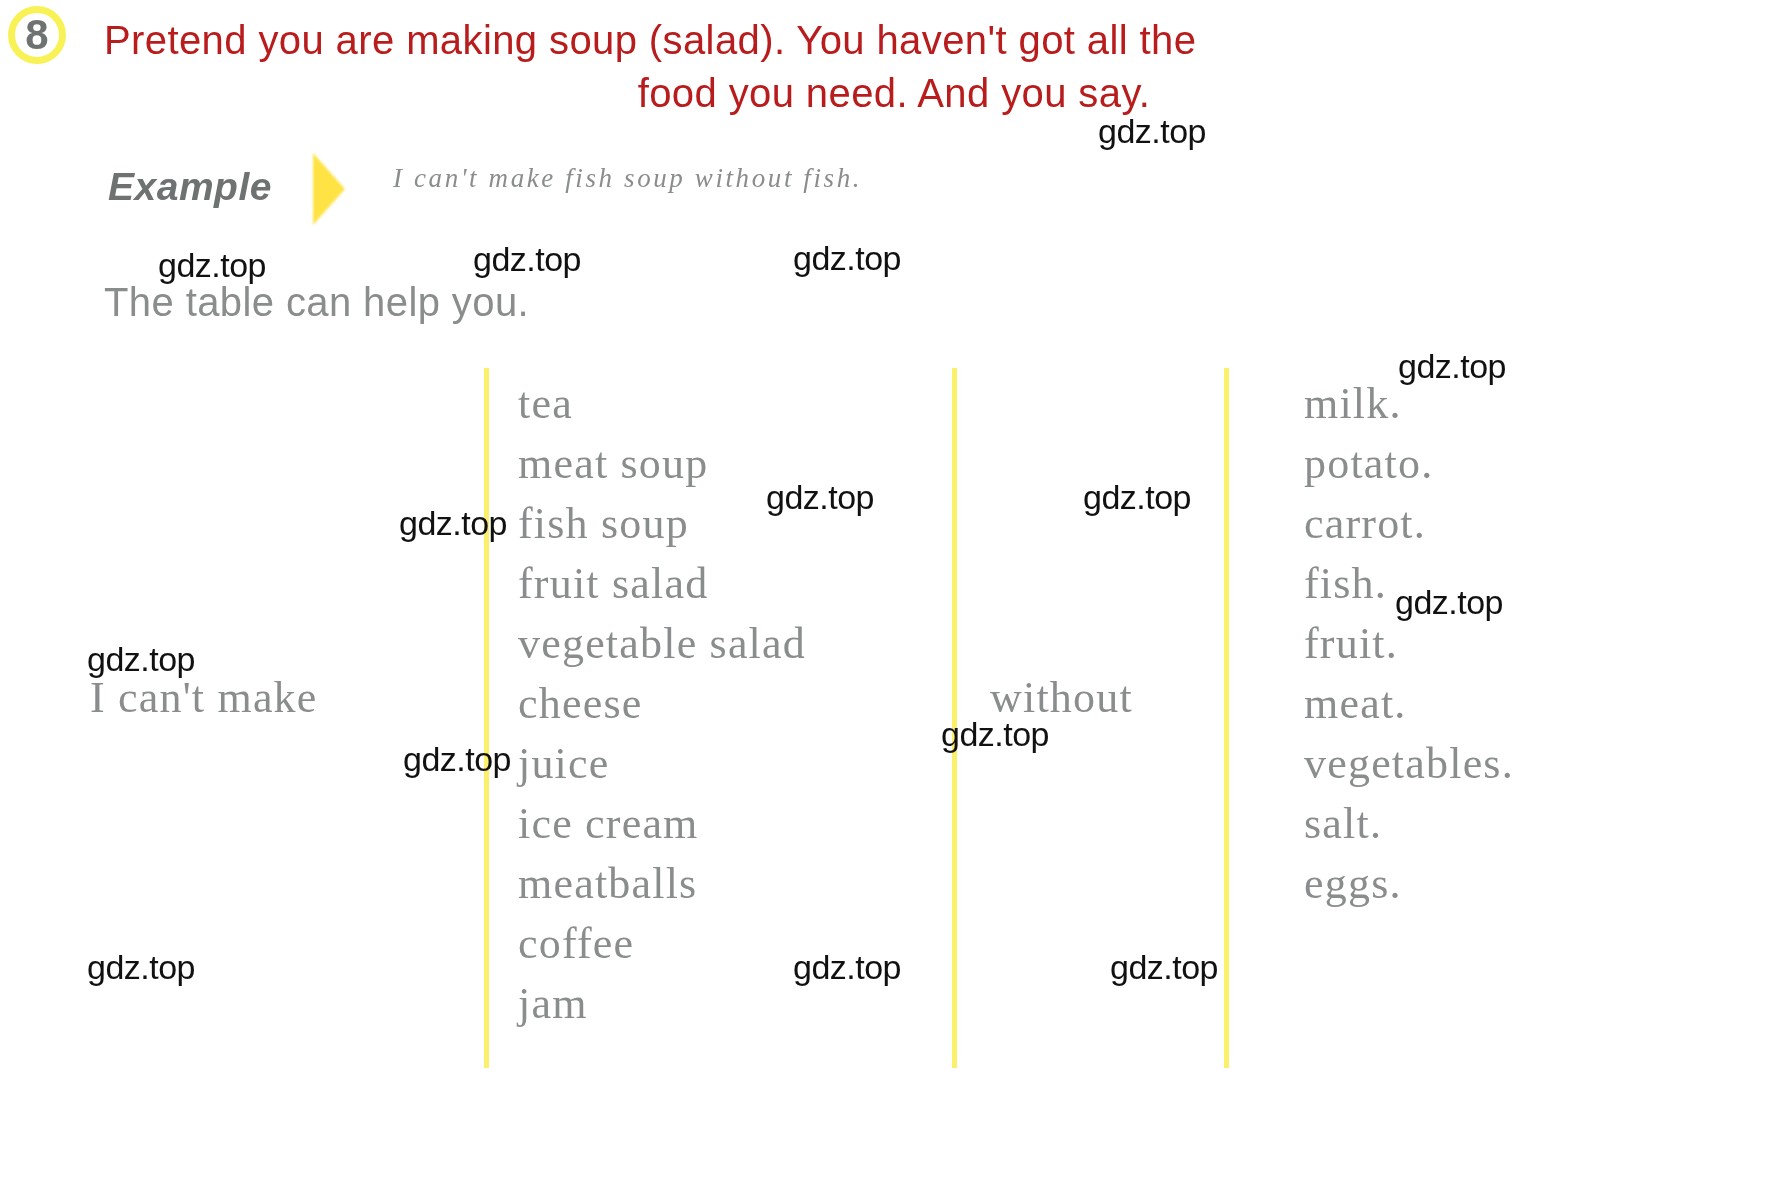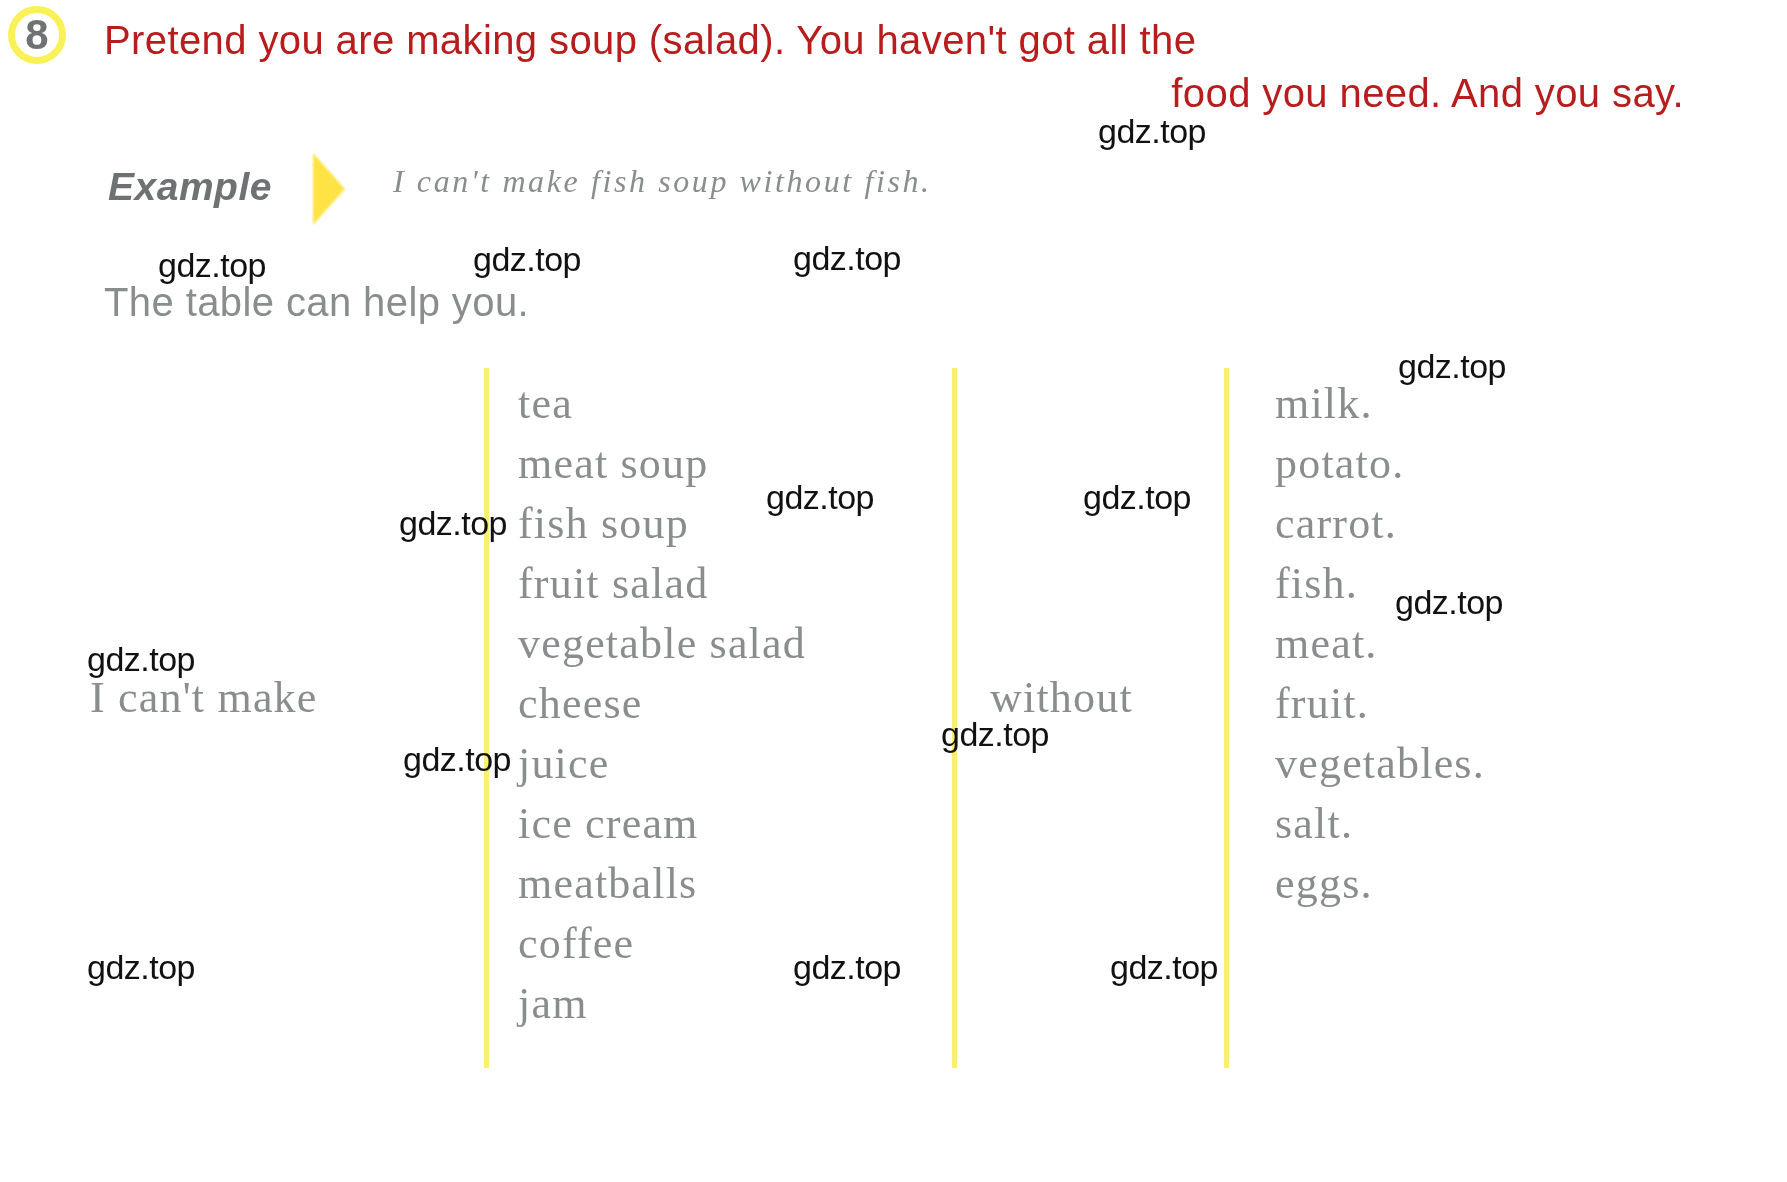--- a/index.html
+++ b/index.html
@@ -62,21 +62,21 @@
     left: 104px;
     top: 14px;
     width: 1580px;
     font-family: "Liberation Sans", sans-serif;
     font-size: 40px;
     line-height: 53px;
     color: #b91c1c;
     text-align: justify;
     letter-spacing: 0.4px;
   }
-  .ex-task .lastline { display: block; text-align: right; }
+  .ex-task .lastline { display: block; text-align: center; }
 
   
   .example-row {
     position: absolute;
     left: 108px;
     top: 165px;
     height: 60px;
   }
   .example-label {
     position: absolute;
@@ -100,21 +100,21 @@
     border-left: 32px solid #ffe23a;
     filter: blur(0.8px);
     opacity: 0.95;
   }
   .example-sentence {
     position: absolute;
     left: 285px;
     top: -2px;
     font-family: "Liberation Serif", serif;
     font-style: italic;
-    font-size: 32px;
+    font-size: 27px;
     color: #8a8d8d;
     letter-spacing: 2.6px;
     white-space: nowrap;
   }
 
   .table-hint {
     position: absolute;
     left: 104px;
     top: 280px;
     font-family: "Liberation Sans", sans-serif;
@@ -140,21 +140,21 @@
     font-size: 44px;
     color: #8a8d8d;
     letter-spacing: 1.2px;
     white-space: nowrap;
   }
   .tcol .row { height: 60px; line-height: 60px; }
 
   .col-subject { left: 90px; top: 300px; }
   .col-dish    { left: 518px; top: 6px; }
   .col-prep    { left: 990px; top: 300px; }
-  .col-ingredient { left: 1275px; top: 6px; }
+  .col-ingredient { left: 1304px; top: 6px; }
 
   .vline {
     position: absolute;
     top: 0;
     width: 5px;
     height: 700px;
     background: #fbf06a;
     filter: blur(0.5px);
   }
   .vline-1 { left: 484px; }
@@ -223,22 +223,22 @@
 
   <div class="tcol col-prep">
     <div class="row">without</div>
   </div>
 
   <div class="tcol col-ingredient">
     <div class="row">milk.</div>
     <div class="row">potato.</div>
     <div class="row">carrot.</div>
     <div class="row">fish.</div>
+    <div class="row">fruit.</div>
     <div class="row">meat.</div>
-    <div class="row">fruit.</div>
     <div class="row">vegetables.</div>
     <div class="row">salt.</div>
     <div class="row">eggs.</div>
   </div>
 </div>
 
 <div id="watermark-layer">
     <div class="wm" style="left: 1098px; top: 112px;">gdz.top</div>
     <div class="wm" style="left: 158px; top: 246px;">gdz.top</div>
     <div class="wm" style="left: 473px; top: 240px;">gdz.top</div>

